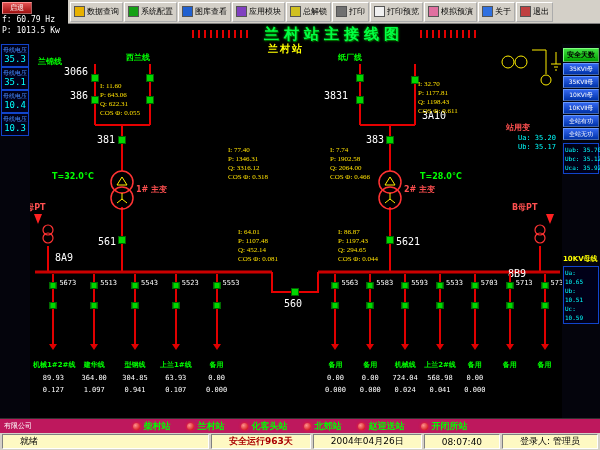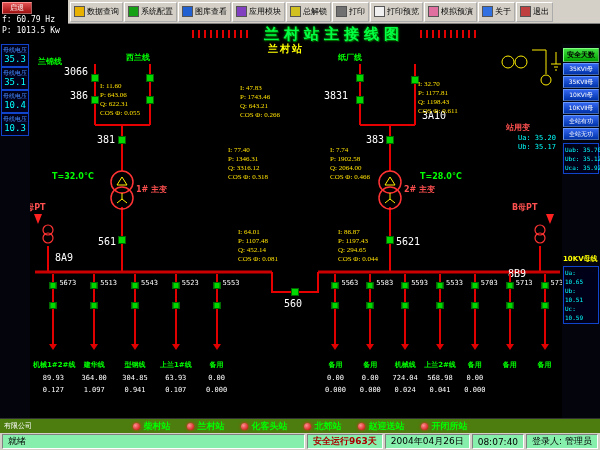--- a/index.html
+++ b/index.html
@@ -68,29 +68,29 @@
   .feeder .fline{position:absolute;left:50%;top:0;width:2px;height:74px;background:#e00000;transform:translateX(-1px)}
   .feeder .sq{position:absolute;left:50%;transform:translateX(-50%);width:7px;height:7px;background:#00d800;border:1px solid #006600;cursor:pointer}
   .feeder .sq1{top:8px}.feeder .sq2{top:28px}
   .feeder .farrow{position:absolute;left:50%;top:70px;transform:translateX(-50%);width:0;height:0;border-left:4px solid transparent;border-right:4px solid transparent;border-top:6px solid #e00000}
   .feeder .fnum{position:absolute;left:calc(50% + 6px);top:5px;font-size:7px;color:#fff;font-family:"DejaVu Sans Mono",monospace}
   .feeder .flabel{position:absolute;top:86px;left:0;width:100%;text-align:center;font-size:7px;font-weight:bold;color:#00ff00;white-space:nowrap}
   .feeder .fv{position:absolute;left:0;width:100%;text-align:center;font-size:7px;color:#fff;font-family:"DejaVu Sans Mono",monospace}
   .feeder .fv1{top:100px}.feeder .fv2{top:112px}
 
   
-  .stationbar{position:absolute;left:0;top:418px;width:600px;height:15px;background:#4d7c0f;border-top:1px solid #303030;display:flex;align-items:center;justify-content:center;gap:16px;z-index:6}
+  .stationbar{position:absolute;left:0;top:418px;width:600px;height:15px;background:#be185d;border-top:1px solid #303030;display:flex;align-items:center;justify-content:center;gap:16px;z-index:6}
   .stn{display:flex;align-items:center;gap:4px;cursor:pointer}
   .led{width:7px;height:7px;border-radius:50%;background:radial-gradient(circle at 35% 35%,#ff9090,#cc0000);box-shadow:0 0 3px #ff2020}
   .stn-label{color:#00ff00;font-size:9px;font-weight:bold;white-space:nowrap}
   .company{position:absolute;left:4px;top:421px;color:#fff;font-size:7px;z-index:7;white-space:nowrap}
 
   
   .statusbar{position:absolute;left:0;top:433px;width:600px;height:17px;background:#d4d0c8;display:flex;align-items:stretch;gap:2px;padding:1px 2px;z-index:6}
-  .scell{border:1px solid;border-color:#808080 #fff #fff #808080;background:#86efac;font-size:9px;color:#000;display:flex;align-items:center;padding:0 5px;white-space:nowrap}
+  .scell{border:1px solid;border-color:#808080 #fff #fff #808080;background:#fef9c3;font-size:9px;color:#000;display:flex;align-items:center;padding:0 17px;white-space:nowrap}
   .scell.ready{flex:1}
   .scell.safety{color:#aa0000;font-weight:bold}
 </style>
 </head>
 <body>
 
 <div class="stage">
 
   <svg class="oneline" width="600" height="450" viewBox="0 0 600 450">
 
@@ -243,27 +243,20 @@
   <div class="num" style="left:55px;top:252px">8A9</div>
   <div class="num" style="left:508px;top:268px">8B9</div>
 
   <div class="mblock" style="left:100px;top:82px">
 
   <div>I: 11.60</div>
       <div>P: 643.06</div>
       <div>Q: 622.31</div>
       <div>COS Φ: 0.055</div>
     </div>
-  <div class="mblock" style="left:240px;top:84px">
-
-  <div>I: 47.83</div>
-      <div>P: 1743.46</div>
-      <div>Q: 643.21</div>
-      <div>COS Φ: 0.266</div>
-    </div>
   <div class="mblock" style="left:418px;top:80px">
 
   <div>I: 32.70</div>
       <div>P: 1177.81</div>
       <div>Q: 1198.43</div>
       <div>COS Φ: 0.611</div>
     </div>
   <div class="mblock" style="left:228px;top:146px">
 
   <div>I: 77.40</div>

